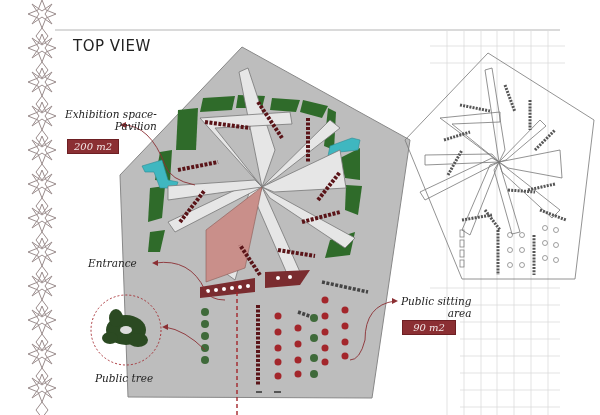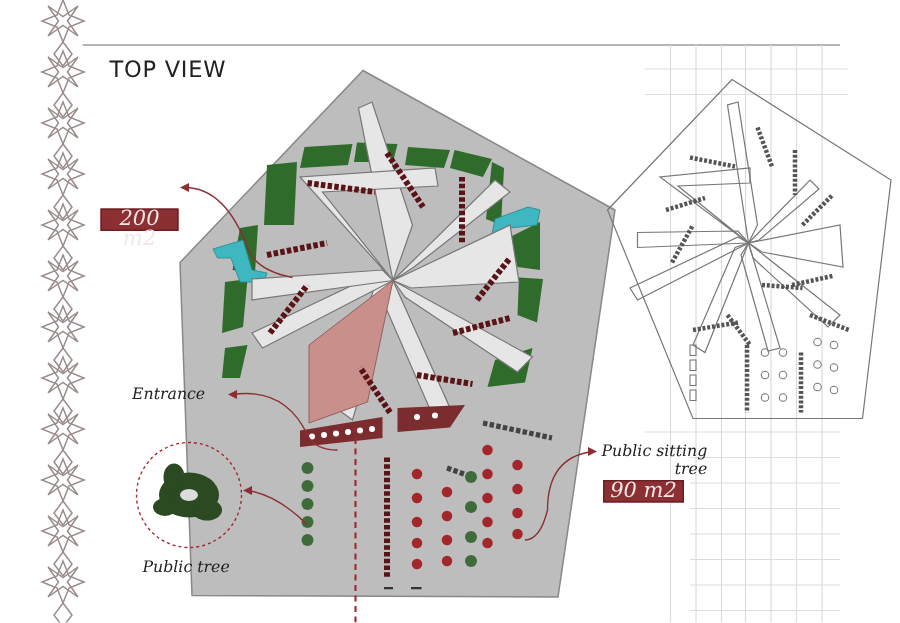--- a/index.html
+++ b/index.html
@@ -1,20 +1,20 @@
 <!DOCTYPE html>
 <html><head>
 <meta charset="utf-8">
 <style>
   html,body{margin:0;padding:0;background:#fff;}
   body{width:600px;height:415px;position:relative;overflow:hidden;font-family:"DejaVu Sans",sans-serif;}
   .abs{position:absolute;text-align:right;}
   .title{left:73px;top:37px;font-size:15px;letter-spacing:0.5px;color:#222;font-family:"DejaVu Sans",sans-serif;}
   .hand{font-family:"DejaVu Serif",serif;font-style:italic;font-size:10.5px;color:#222;line-height:12px;}
-  .tag{background:#8b2f33;color:#f3e6e6;font-family:"DejaVu Serif",serif;font-style:italic;font-size:14px;height:13px;line-height:13px;text-align:center;border:1px solid #6d1f23;}
+  .tag{background:#8b2f33;color:#f3e6e6;font-family:"DejaVu Serif",serif;font-style:italic;font-size:10px;height:13px;line-height:13px;text-align:center;border:1px solid #6d1f23;}
   svg{position:absolute;left:0;top:0;}
 </style>
 </head>
 <body>
 
 <svg width="60" height="415">
   <defs>
     <g id="star">
       <path d="M0,-14 L4,-4 L14,0 L4,4 L0,14 L-4,4 L-14,0 L-4,-4 Z" fill="none" stroke="#9a8c8c" stroke-width="1"></path>
       <path d="M-10,-10 L-3,0 L-10,10 M10,-10 L3,0 L10,10 M-10,-10 L0,-3 L10,-10 M-10,10 L0,3 L10,10" fill="none" stroke="#9a8c8c" stroke-width="1"></path>
@@ -239,24 +239,26 @@
     </g>
     <g fill="#dcdcdc">
         <ellipse cx="126" cy="330" rx="6" ry="4"></ellipse>
       </g>
   </g>
 </svg>
 
 <div class="abs title">TOP VIEW</div>
 
 <div class="abs hand" style="left:65px;top:108px;">
+  <div>Exhibition space-</div>
+  <div>Pavilion</div>
 </div>
 <div class="abs tag" style="left:67px;top:139px;width:50px;">200 m2</div>
 
 <div class="abs hand" style="left:88px;top:257px;">Entrance</div>
 
 <div class="abs hand" style="left:95px;top:372px;">Public tree</div>
 
 <div class="abs hand" style="left:401px;top:295px;font-style:italic;">
   <div>Public sitting</div>
-  <div>tree</div>
+  <div>area</div>
 </div>
 <div class="abs tag" style="left:402px;top:320px;width:52px;font-style:italic;">90 m2</div>
 
 </body></html>

